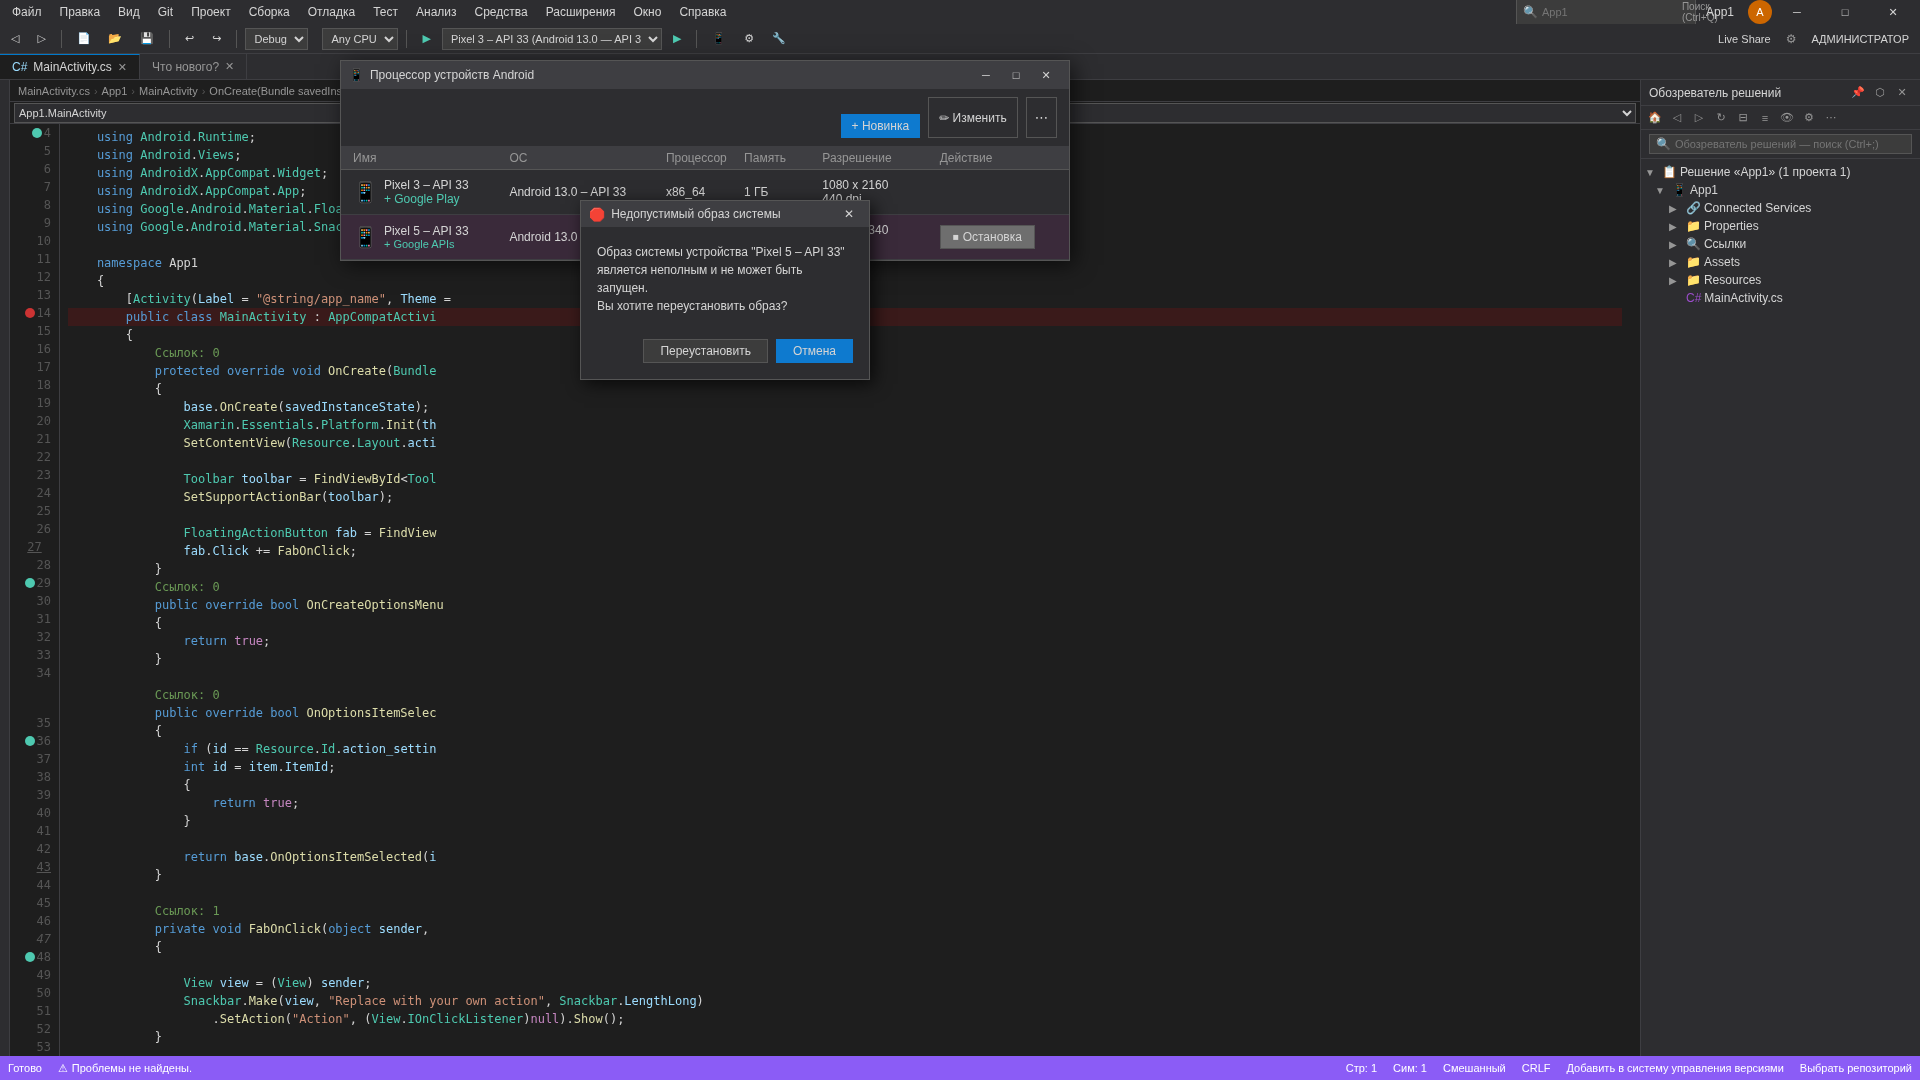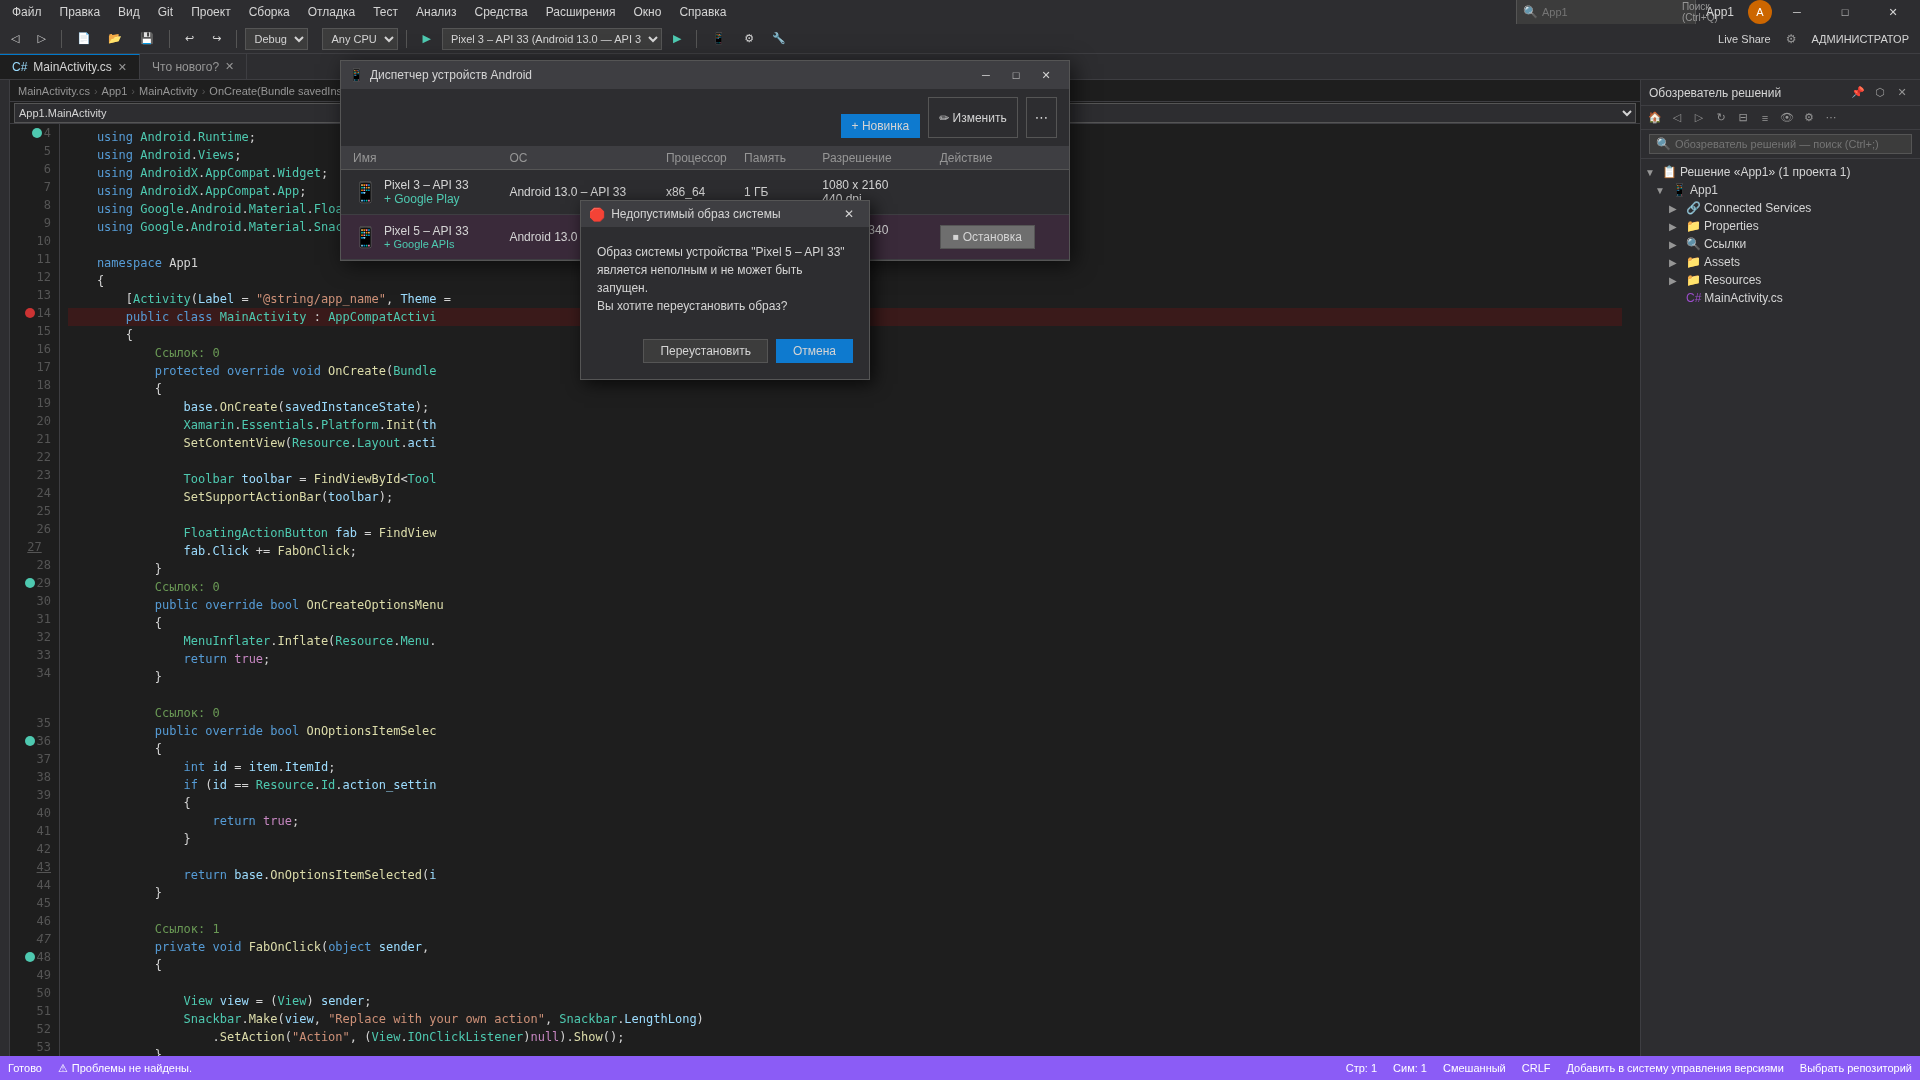--- a/index.html
+++ b/index.html
@@ -289,29 +289,28 @@
           <div class="code-line">&nbsp;</div>
           <div class="code-line">                <span class="cls">Toolbar</span> <span class="attr">toolbar</span> = <span style="color:#dcdcaa;">FindViewById</span>&lt;<span class="cls">Tool</span></div>
           <div class="code-line">                <span style="color:#dcdcaa;">SetSupportActionBar</span>(<span class="attr">toolbar</span>);</div>
           <div class="code-line">&nbsp;</div>
           <div class="code-line">                <span class="cls">FloatingActionButton</span> <span class="attr">fab</span> = <span style="color:#dcdcaa;">FindView</span></div>
           <div class="code-line">                <span class="attr">fab</span>.<span class="attr">Click</span> += <span style="color:#dcdcaa;">FabOnClick</span>;</div>
           <div class="code-line">            }</div>
           <div class="code-line" style="color:#6a9955;">            <span class="cmt">Ссылок: 0</span></div>
           <div class="code-line">            <span class="kw">public override bool</span> <span style="color:#dcdcaa;">OnCreateOptionsMenu</span></div>
           <div class="code-line">            {</div>
-          <div class="code-line">                <span class="cls">MenuInflater</span>.<span style="color:#dcdcaa;">Inflate</span>(<span class="cls">Resource</span>.<span class="cls">Menu</span>.</div>
           <div class="code-line">                <span class="kw">return</span> <span class="kw2">true</span>;</div>
           <div class="code-line">            }</div>
           <div class="code-line">&nbsp;</div>
           <div class="code-line" style="color:#6a9955;">            <span class="cmt">Ссылок: 0</span></div>
           <div class="code-line">            <span class="kw">public override bool</span> <span style="color:#dcdcaa;">OnOptionsItemSelec</span></div>
           <div class="code-line">            {</div>
+          <div class="code-line">                <span class="kw">if</span> (<span class="attr">id</span> == <span class="cls">Resource</span>.<span class="cls">Id</span>.<span class="attr">action_settin</span></div>
           <div class="code-line">                <span class="kw">int</span> <span class="attr">id</span> = <span class="attr">item</span>.<span class="attr">ItemId</span>;</div>
-          <div class="code-line">                <span class="kw">if</span> (<span class="attr">id</span> == <span class="cls">Resource</span>.<span class="cls">Id</span>.<span class="attr">action_settin</span></div>
           <div class="code-line">                {</div>
           <div class="code-line">                    <span class="kw">return</span> <span class="kw2">true</span>;</div>
           <div class="code-line">                }</div>
           <div class="code-line">&nbsp;</div>
           <div class="code-line">                <span class="kw">return</span> <span class="attr">base</span>.<span style="color:#dcdcaa;">OnOptionsItemSelected</span>(<span class="attr">i</span></div>
           <div class="code-line">            }</div>
           <div class="code-line">&nbsp;</div>
           <div class="code-line" style="color:#6a9955;">            <span class="cmt">Ссылок: 1</span></div>
           <div class="code-line">            <span class="kw">private void</span> <span style="color:#dcdcaa;">FabOnClick</span>(<span class="kw">object</span> <span class="attr">sender</span>,</div>
           <div class="code-line">            {</div>
@@ -421,21 +420,21 @@
       <span>Смешанный</span>
       <span>CRLF</span>
       <span style="cursor:pointer;">Добавить в систему управления версиями</span>
       <span style="cursor:pointer;">Выбрать репозиторий</span>
     </div>
   </div>
 
   <div class="device-manager">
     <div class="dm-titlebar">
       <span class="dm-title-icon">📱</span>
-      <span class="dm-title-text">Диспетчер устройств Android</span>
+      <span class="dm-title-text">Процессор устройств Android</span>
       <div class="dm-win-btns">
         <div class="dm-win-btn">─</div>
         <div class="dm-win-btn">□</div>
         <div class="dm-win-btn close">✕</div>
       </div>
     </div>
     <div class="dm-toolbar">
       <div class="dm-toolbar-right">
         <button class="dm-btn dm-btn-primary">+ Новинка</button>
         <button class="dm-btn">✏ Изменить</button>

